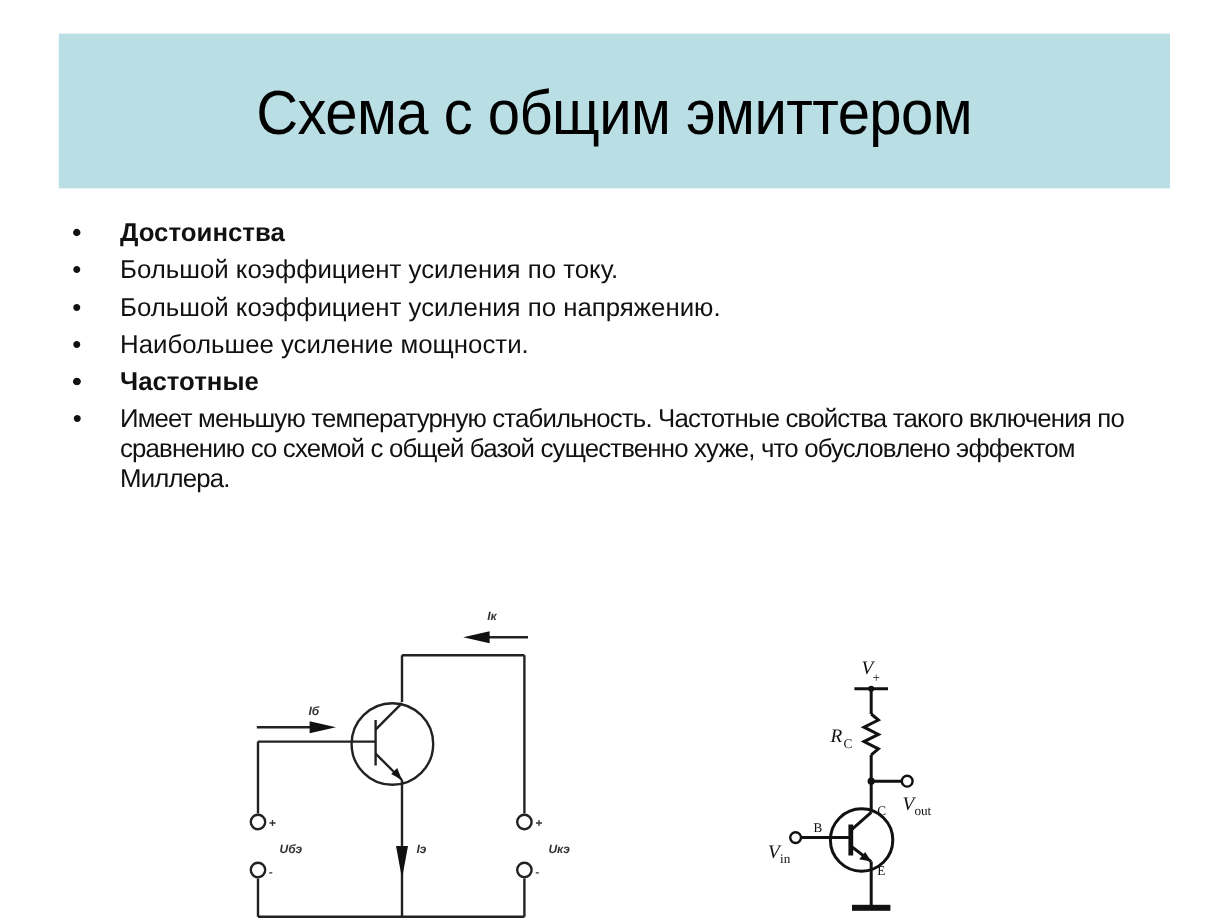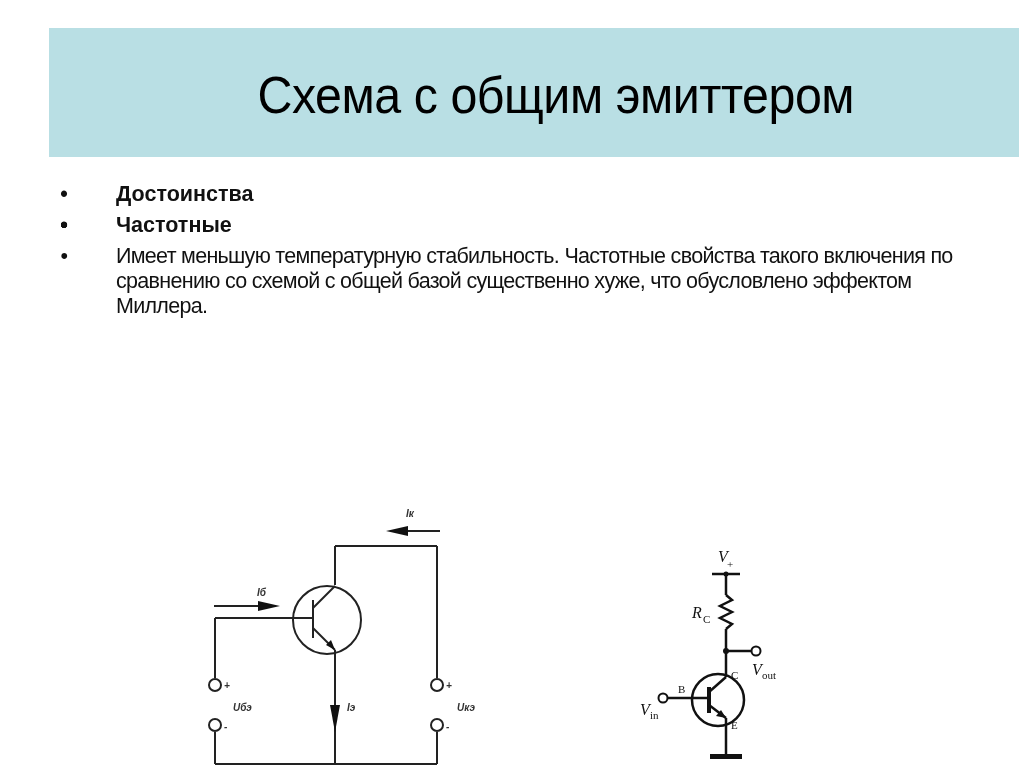--- a/index.html
+++ b/index.html
@@ -18,21 +18,20 @@
     .title-box {
       position: absolute;
       left: 49px;
       top: 28px;
       width: 926px;
       height: 129px;
       background: #b9dfe4;
       display: flex;
       align-items: center;
       justify-content: center;
-      padding-left: 44px;
     }
     .title-text {
       font-family: "Liberation Sans", sans-serif;
       font-size: 52px;
       letter-spacing: -0.5px;
       color: #000;
       transform: scaleX(0.93);
       margin-top: 4px;
     }
     .bullets {
@@ -54,21 +53,21 @@
       transform-origin: left top;
     }
     .bullet .dot {
       position: absolute;
       left: 0;
       top: 0;
       width: 12px;
       text-align: center;
     }
     .bullet.bold { font-weight: bold; }
-    .bullet .txt { display: inline-block; margin-left: 16px; }
+    .bullet .txt { display: inline-block; }
     .diagram {
       position: absolute;
     }
     .diagram svg { display: block; }
     .lbl-italic {
       font-family: "Liberation Sans", sans-serif;
       font-style: italic;
       font-weight: bold;
       font-size: 10px;
       fill: #333;
@@ -85,26 +84,29 @@
   <div class="title-text">Схема с общим эмиттером</div>
 </div>
 
 <ul class="bullets">
   <li class="bullet bold">
     <span class="dot">•</span>
     <span class="txt">Достоинства</span>
   </li>
   <li class="bullet">
     <span class="dot">•</span>
-  </li>
-  <li class="bullet">
-    <span class="dot">•</span>
-  </li>
-  <li class="bullet">
-    <span class="dot">•</span>
+    <span class="txt">Большой коэффициент усиления по току.</span>
+  </li>
+  <li class="bullet">
+    <span class="dot">•</span>
+    <span class="txt">Большой коэффициент усиления по напряжению.</span>
+  </li>
+  <li class="bullet">
+    <span class="dot">•</span>
+    <span class="txt">Наибольшее усиление мощности.</span>
   </li>
   <li class="bullet">
     <span class="dot">•</span>
   </li>
   <li class="bullet" style="width:800px; margin-bottom:6px; letter-spacing:-0.6px;">
     <span class="dot">•</span>
   </li>
   <li class="bullet bold">
     <span class="dot">•</span>
     <span class="txt">Частотные</span>

